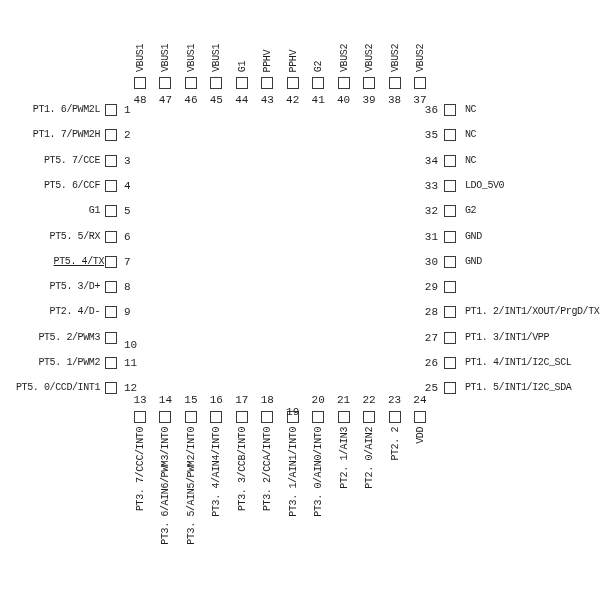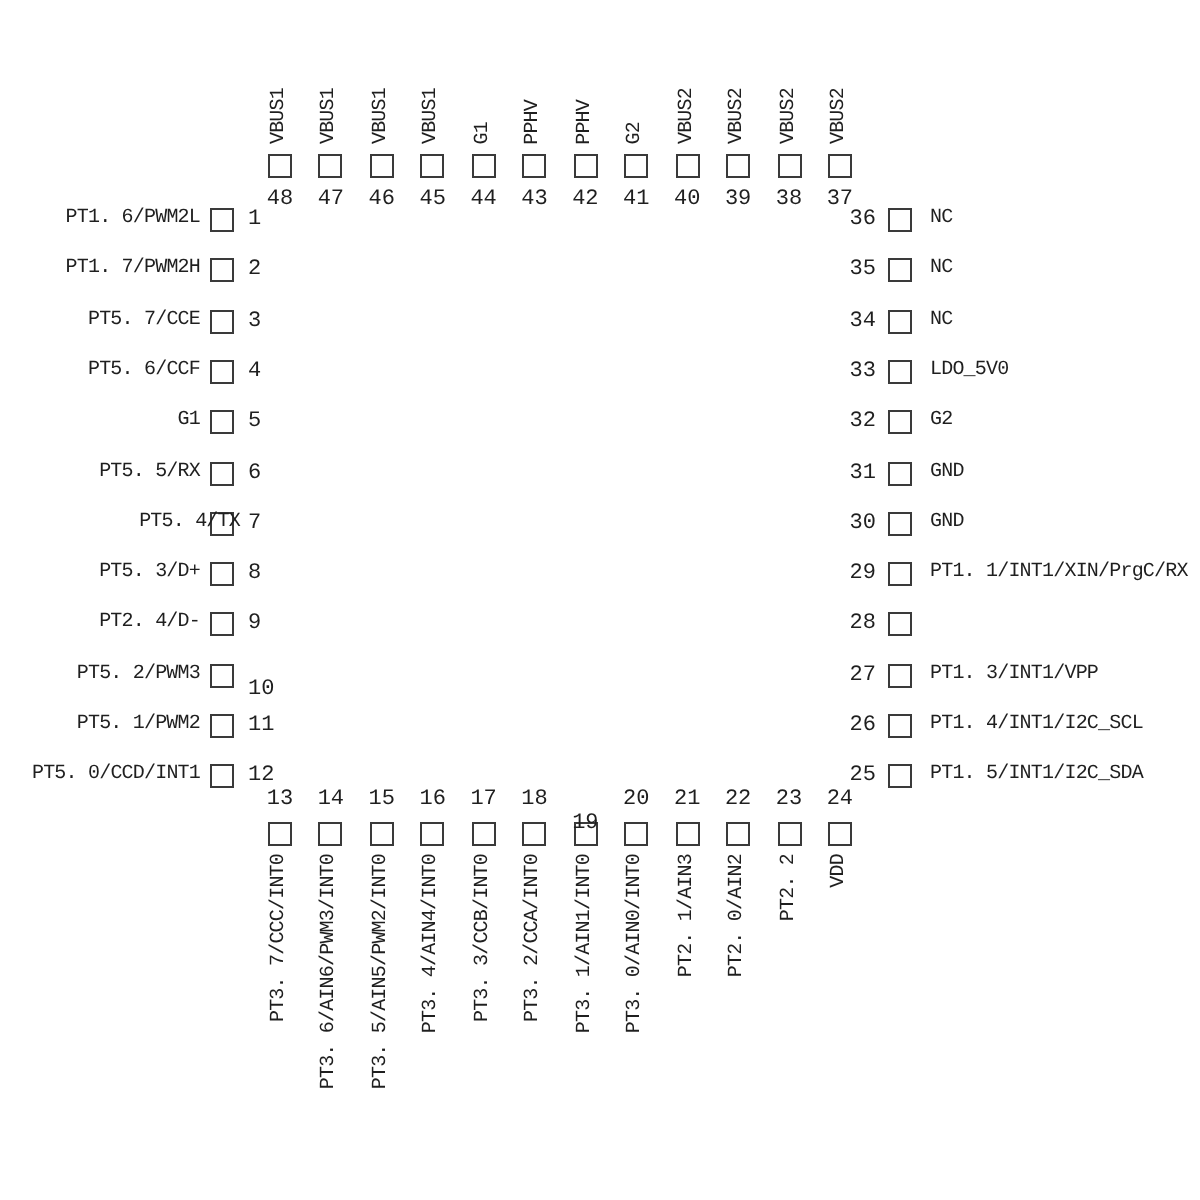--- a/index.html
+++ b/index.html
@@ -131,21 +131,21 @@
     <div class="num" style="left: 124px; top: 179.9px; width: 22px;">4</div>
     <div class="hlab" style="right: 500px; top: 179.9px;">PT5. 6/CCF</div>
     <div class="pad" style="left: 105px; top: 205.2px;"></div>
     <div class="num" style="left: 124px; top: 205.2px; width: 22px;">5</div>
     <div class="hlab" style="right: 500px; top: 205.2px;">G1</div>
     <div class="pad" style="left: 105px; top: 230.5px;"></div>
     <div class="num" style="left: 124px; top: 230.5px; width: 22px;">6</div>
     <div class="hlab" style="right: 500px; top: 230.5px;">PT5. 5/RX</div>
     <div class="pad" style="left: 105px; top: 255.8px;"></div>
     <div class="num" style="left: 124px; top: 255.8px; width: 22px;">7</div>
-    <div class="hlab" style="right: 480px; top: 255.8px;">PT5. 4/TX</div>
+    <div class="hlab" style="right: 496px; top: 255.8px; text-decoration: underline;">PT5. 4/TX</div>
     <div class="pad" style="left: 105px; top: 281.1px;"></div>
     <div class="num" style="left: 124px; top: 281.1px; width: 22px;">8</div>
     <div class="hlab" style="right: 500px; top: 281.1px;">PT5. 3/D+</div>
     <div class="pad" style="left: 105px; top: 306.4px;"></div>
     <div class="num" style="left: 124px; top: 306.4px; width: 22px;">9</div>
     <div class="hlab" style="right: 500px; top: 306.4px;">PT2. 4/D-</div>
     <div class="pad" style="left: 105px; top: 331.7px;"></div>
     <div class="num" style="left: 124px; top: 326px; width: 22px; margin-top: 13px;">10</div>
     <div class="hlab" style="right: 500px; top: 331.7px;">PT5. 2/PWM3</div>
     <div class="pad" style="left: 105px; top: 357px;"></div>
@@ -170,23 +170,23 @@
     <div class="num ra" style="left: 412px; top: 205.2px; width: 26px;">32</div>
     <div class="hlab" style="left: 465px; top: 205.2px;">G2</div>
     <div class="pad" style="left: 444px; top: 230.5px;"></div>
     <div class="num ra" style="left: 412px; top: 230.5px; width: 26px;">31</div>
     <div class="hlab" style="left: 465px; top: 230.5px;">GND</div>
     <div class="pad" style="left: 444px; top: 255.8px;"></div>
     <div class="num ra" style="left: 412px; top: 255.8px; width: 26px;">30</div>
     <div class="hlab" style="left: 465px; top: 255.8px;">GND</div>
     <div class="pad" style="left: 444px; top: 281.1px;"></div>
     <div class="num ra" style="left: 412px; top: 281.1px; width: 26px;">29</div>
-    <div class="hlab" style="left: 465px; top: 281.1px;">PT1. 1/INT1/XIN/PrgC/RX</div>
     <div class="pad" style="left: 444px; top: 306.4px;"></div>
     <div class="num ra" style="left: 412px; top: 306.4px; width: 26px;">28</div>
+    <div class="hlab" style="left: 465px; top: 306.4px;">PT1. 2/INT1/XOUT/PrgD/TX</div>
     <div class="pad" style="left: 444px; top: 331.7px;"></div>
     <div class="num ra" style="left: 412px; top: 331.7px; width: 26px;">27</div>
     <div class="hlab" style="left: 465px; top: 331.7px;">PT1. 3/INT1/VPP</div>
     <div class="pad" style="left: 444px; top: 357px;"></div>
     <div class="num ra" style="left: 412px; top: 357px; width: 26px;">26</div>
     <div class="hlab" style="left: 465px; top: 357px;">PT1. 4/INT1/I2C_SCL</div>
     <div class="pad" style="left: 444px; top: 382.3px;"></div>
     <div class="num ra" style="left: 412px; top: 382.3px; width: 26px;">25</div>
     <div class="hlab" style="left: 465px; top: 382.3px;">PT1. 5/INT1/I2C_SDA</div>
   </div>

